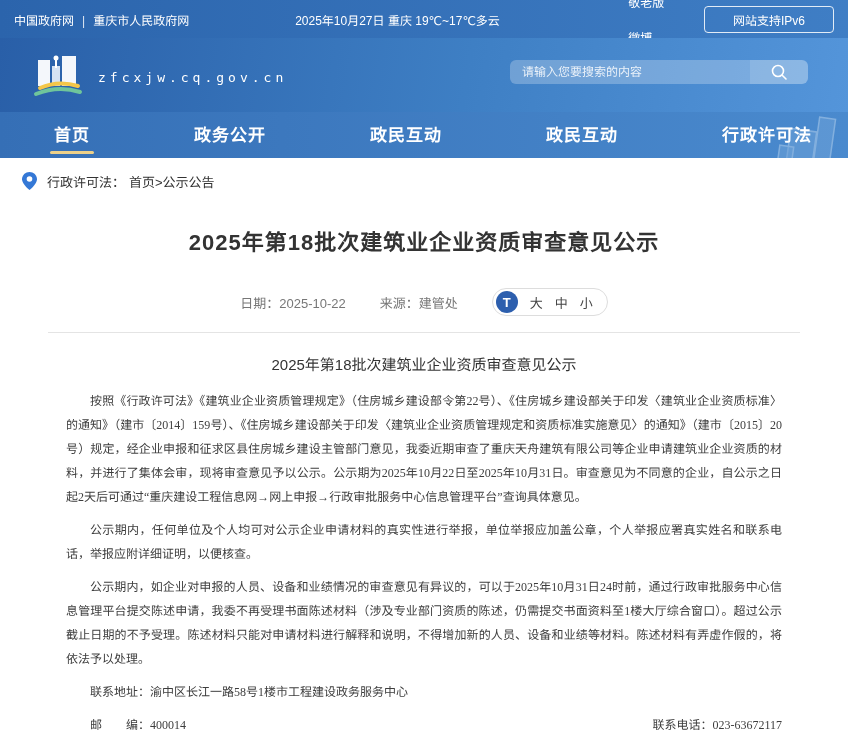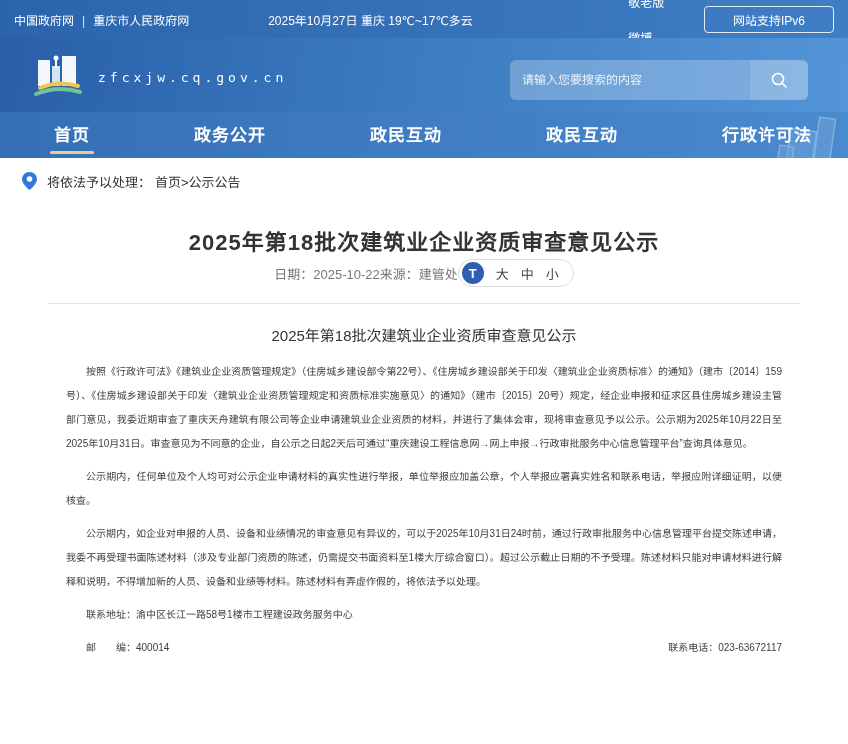--- a/index.html
+++ b/index.html
@@ -5,33 +5,33 @@
   * { margin:0; padding:0; box-sizing:border-box; }
   html,body { width:848px; height:744px; overflow:hidden; background:#fff;
     font-family:"Liberation Sans","DejaVu Sans",sans-serif; }
 
   
   .topbar { height:38px; background:linear-gradient(90deg,#2b64ac,#3f7ec5);
     display:flex; align-items:center; color:#fff; font-size:12px; padding:0 14px; }
   .topbar a, .topbar span { color:#fff; text-decoration:none; }
   .tb-left { display:flex; align-items:center; }
   .tb-left .tb-link + .tb-link::before { content:"|"; margin:0 8px; opacity:.85; }
-  .tb-mid { margin-left:79px; white-space:nowrap; }
+  .tb-mid { margin-left:106px; white-space:nowrap; }
   .tb-right { margin-left:auto; display:flex; align-items:center; gap:18px; white-space:nowrap; }
   .ipv6-btn { border:1px solid rgba(255,255,255,.85); border-radius:4px;
     padding:4px 28px; font-size:12px; background:transparent; color:#fff; cursor:pointer; }
 
   
   .header { height:74px; background:linear-gradient(100deg,#295fa8 0%,#3e7fc4 55%,#5495da 100%);
     display:flex; align-items:center; padding:0 24px; position:relative; }
   .logo { width:52px; height:50px; margin-left:8px; }
   .site-id { margin-left:14px; color:#fff; }
   .site-name { font-size:20px; font-weight:bold; letter-spacing:1px; }
   .site-url { font-size:13px; letter-spacing:4px; margin-top:4px; font-family:"DejaVu Sans Mono",monospace; }
-  .search { position:absolute; right:40px; top:22px; width:298px; height:40px;
+  .search { position:absolute; right:40px; top:22px; width:298px; height:24px;
     display:flex; border-radius:6px; overflow:hidden; background:rgba(255,255,255,.25); }
   .search input { flex:1; border:none; outline:none; background:transparent;
     padding:0 12px; font-size:12px; color:#fff; }
   .search input::placeholder { color:rgba(255,255,255,.85); }
   .search-btn { width:58px; border:none; background:rgba(255,255,255,.12);
     display:flex; align-items:center; justify-content:center; cursor:pointer; }
 
   
   .nav { height:46px; background:linear-gradient(90deg,#356fb6,#4a8ace);
     display:flex; align-items:center; justify-content:space-between;
@@ -45,33 +45,33 @@
   
   .crumb { height:46px; display:flex; align-items:center; padding:0 0 0 22px;
     font-size:13px; color:#333; background:#fff; }
   .crumb svg { margin-right:10px; }
   .crumb .path { margin-left:4px; }
 
   
   .article { padding:0 48px; }
   .a-title { text-align:center; font-size:22px; font-weight:bold; color:#333;
     margin-top:20px; letter-spacing:1px; }
-  .a-meta { display:flex; justify-content:center; align-items:center; 
-    margin-top:3px; font-size:13px; color:#777; }
+  .a-meta { display:flex; justify-content:center; align-items:center; gap:34px;
+    margin-top:32px; font-size:13px; color:#777; }
   .font-pill { display:flex; align-items:center; gap:12px; border:1px solid #ddd;
     border-radius:14px; padding:2px 14px 2px 3px; color:#444; cursor:default; }
   .font-pill .t-ico { width:22px; height:22px; border-radius:50%; background:#2d5fae;
     color:#fff; font-weight:bold; font-size:13px; display:flex; align-items:center;
     justify-content:center; }
   .font-pill span.sz { cursor:pointer; }
   .a-divider { border:none; border-top:1px solid #e4e4e4; margin:16px 0 0; }
   .content-title { text-align:center; font-size:15px; color:#333; margin-top:20px; }
   .body-text { padding:6px 18px 0; }
-  .body-text p { font-size:10px; color:#3d3d3d; line-height:24px;
-    text-indent:2em; text-align:justify; margin-top:9px; }
+  .body-text p { font-size:12px; color:#3d3d3d; line-height:24px;
+    text-indent:2em; text-align:justify; margin-top:9px;font-family:Liberation Serif, serif; }
   .contact-row { display:flex;justify-content:space-between; }
   .contact-row p + p { margin-left:28px; }
 </style>
 </head>
 <body>
 
 <div class="topbar">
   <div class="tb-left">
       <a href="#" class="tb-link">中国政府网</a>
       <a href="#" class="tb-link">重庆市人民政府网</a>
@@ -123,21 +123,21 @@
     </g>
   </svg>
   <div style="display:contents"><div class="nav-item active">首页</div><div class="nav-item">政务公开</div><div class="nav-item">政民互动</div><div class="nav-item">政民互动</div><div class="nav-item">行政许可法</div></div>
 </div>
 
 <div class="crumb">
   <svg width="15" height="18" viewBox="0 0 15 18">
     <path d="M7.5 0C3.4 0 0 3.2 0 7.2 0 12 7.5 18 7.5 18S15 12 15 7.2C15 3.2 11.6 0 7.5 0z" fill="#3478d6"></path>
     <circle cx="7.5" cy="7" r="2.8" fill="#fff"></circle>
   </svg>
-  <span>将依法予以处理：</span>
+  <span>行政许可法：</span>
   <span class="path">首页&gt;公示公告</span>
 </div>
 
 <div class="article">
   <h1 class="a-title">2025年第18批次建筑业企业资质审查意见公示</h1>
 
   <div class="a-meta">
     <span>日期：2025-10-22</span>
     <span>来源：建管处</span>
     <div class="font-pill">

